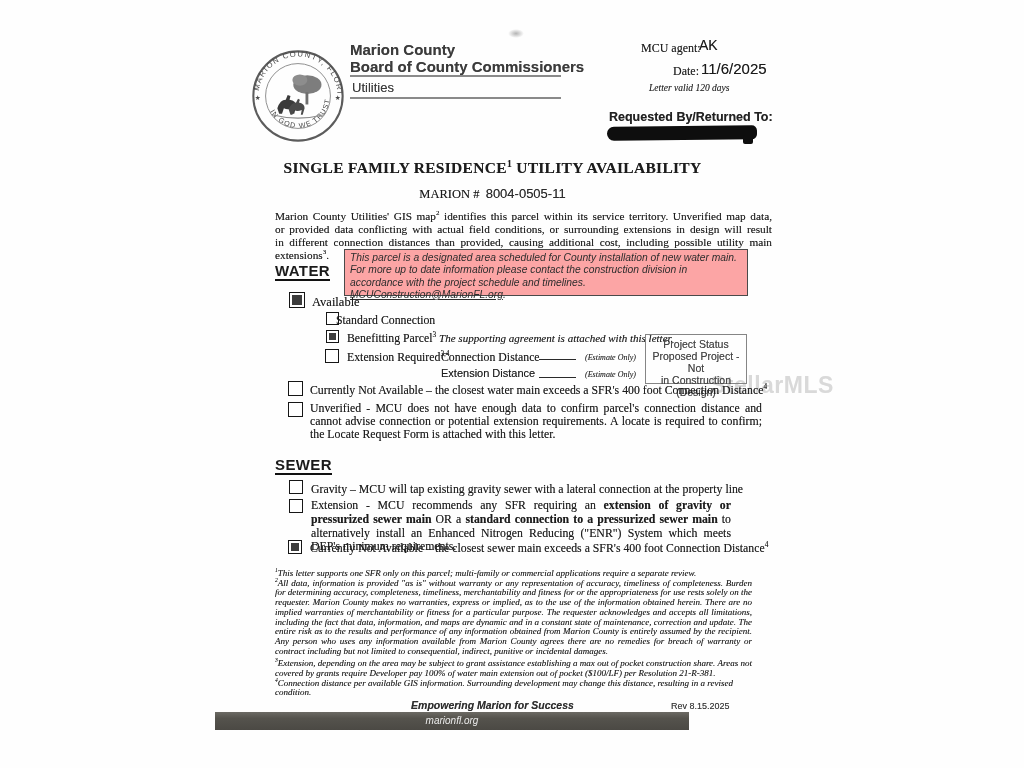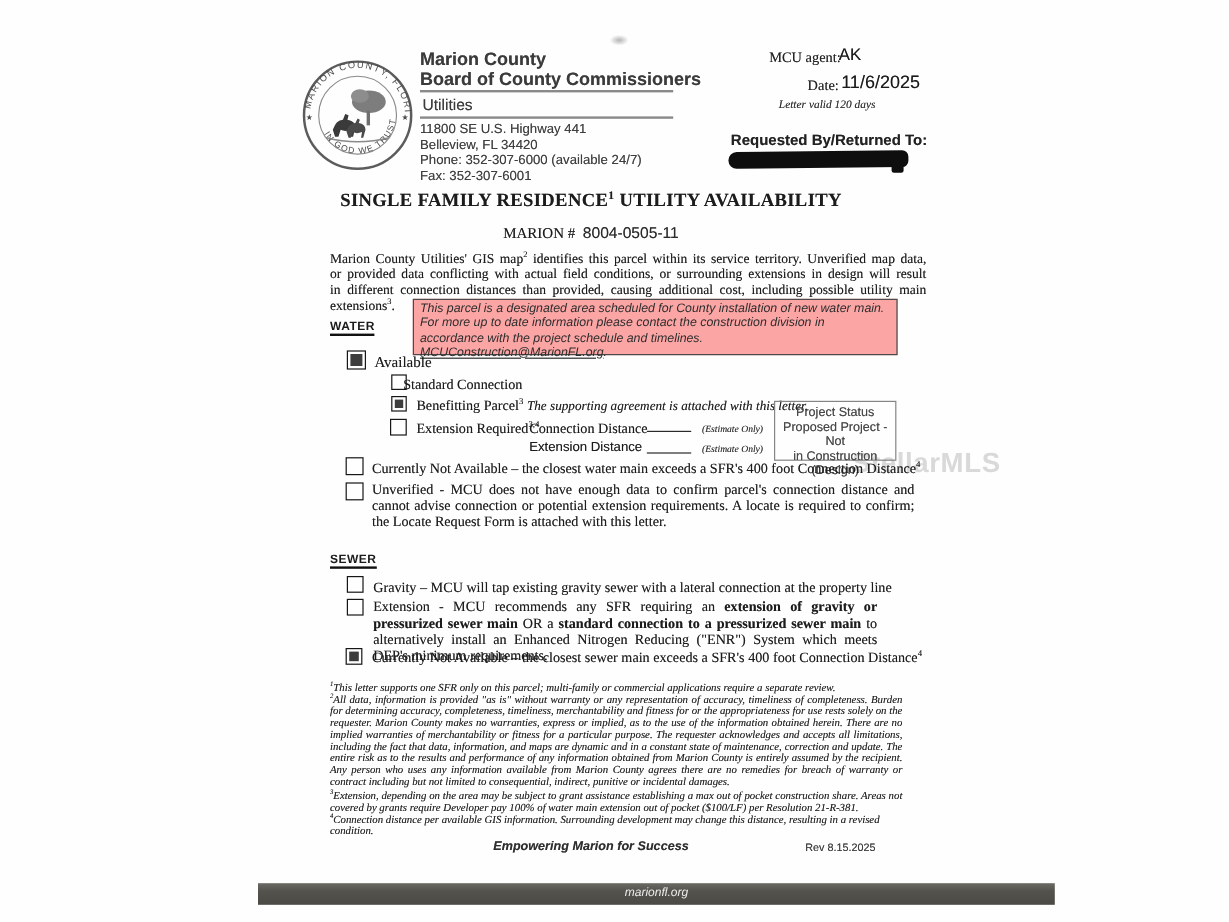--- a/index.html
+++ b/index.html
@@ -29,21 +29,21 @@
   .parcelline{left:220px;top:186px;width:545px;text-align:center;font-size:12.5px;}
   .parcel-val{font-family:"Liberation Sans",sans-serif;font-size:13px;color:#2b2b2b;}
 
   .intro{left:275px;top:210px;width:497px;font-size:11.3px;line-height:12.9px;word-spacing:1.5px;}
 
   .noticebox{left:344px;top:249px;width:392px;height:41px;border:1px solid #4a4a4a;
              padding:2px 5px;font-family:"Liberation Sans",sans-serif;font-style:italic;
              font-size:10.3px;line-height:12.3px;color:#2d2d2d;background:#fca5a5;}
   .email{text-decoration:underline;color:#2d2d2d;}
 
-  .secHead{font-family:"Liberation Sans",sans-serif;font-weight:bold;font-size:10px;
+  .secHead{font-family:"Liberation Sans",sans-serif;font-weight:bold;font-size:15px;
            letter-spacing:.4px;color:#1a1a1a;border-bottom:2.5px solid #111;padding-bottom:0px;}
 
   .cb{border:1.6px solid #161616;background:#fff;box-sizing:border-box;}
   .cb.checked::after{content:"";position:absolute;left:2px;top:2px;right:2px;bottom:2px;background:#3d3d3d;}
   .cbl{font-size:11.8px;color:#1c1c1c;}
 
   .blank{display:inline-block;width:37px;border-bottom:1.2px solid #2a2a2a;height:10px;}
   .est{font-size:8px;font-style:italic;color:#333;}
 
   .psbox{left:645px;top:322px;width:102px;height:50px;border:1px solid #858585;
@@ -51,21 +51,21 @@
          text-align:center;color:#474747;padding-top:3px;box-sizing:border-box;margin-top:12px;}
 
   .fnotes{left:275px;top:569px;width:477px;font-size:9px;line-height:9.7px;font-style:italic;color:#242424;}
   .fnotes p{margin:0;}
   .fnotes p.gap{margin-top:3px;}
 
   .tagline{left:220px;top:699px;width:545px;text-align:center;
            font-family:"Liberation Sans",sans-serif;font-weight:bold;font-style:italic;
            font-size:10.5px;color:#2e2e2e;}
   .rev{left:671px;top:701px;font-family:"Liberation Sans",sans-serif;font-size:9px;color:#3a3a3a;}
-  .footbar{left:215px;top:736px;width:664px;height:18px;
+  .footbar{left:215px;top:712px;width:474px;height:18px;
            background:linear-gradient(#6c6a64,#55534d 35%,#4b4944);
            text-align:center;line-height:18px;font-family:"Liberation Sans",sans-serif;
            font-style:italic;font-size:10px;color:#ececec;}
   .watermark{left:710px;top:372px;font-family:"Liberation Sans",sans-serif;font-size:23px;
              font-weight:600;letter-spacing:.5px;color:rgba(185,185,185,.55);}
   .smudge{left:508px;top:29px;width:16px;height:9px;border-radius:50%;
           background:radial-gradient(rgba(90,90,90,.45),rgba(120,120,120,0) 70%);}
 </style>
 </head>
 <body>
@@ -103,26 +103,20 @@
     </svg>
   </div>
 
   <div class="abs org sans scan">
     <div>Marion County</div>
     <div>Board of County Commissioners</div>
   </div>
   <div class="abs rule" style="left:350px;top:75px;width:211px;"></div>
   <div class="abs dept sans scan">Utilities</div>
   <div class="abs rule" style="left:350px;top:97px;width:211px;"></div>
-  <div class="abs addr sans scan">
-    <div>11800 SE U.S. Highway 441</div>
-    <div>Belleview, FL 34420</div>
-    <div>Phone: 352-307-6000 (available 24/7)</div>
-    <div>Fax: 352-307-6001</div>
-  </div>
 
   <div class="abs lbl scan" style="left:641px;top:41px;">MCU agent:</div>
   <div class="abs sans val scan" style="left:699px;top:37px;font-size:14px;">AK</div>
   <div class="abs lbl scan" style="left:673px;top:64px;">Date:</div>
   <div class="abs sans val scan" style="left:701px;top:60px;font-size:15px;">11/6/2025</div>
   <div class="abs i scan" style="left:649px;top:83px;font-size:9.5px;color:#2f2f2f;">Letter valid 120 days</div>
   <div class="abs sans b scan" style="left:609px;top:110px;font-size:12.5px;color:#222;">Requested By/Returned To:</div>
   <div class="abs redact"></div>
   <div class="abs redact-tail"></div>
 

